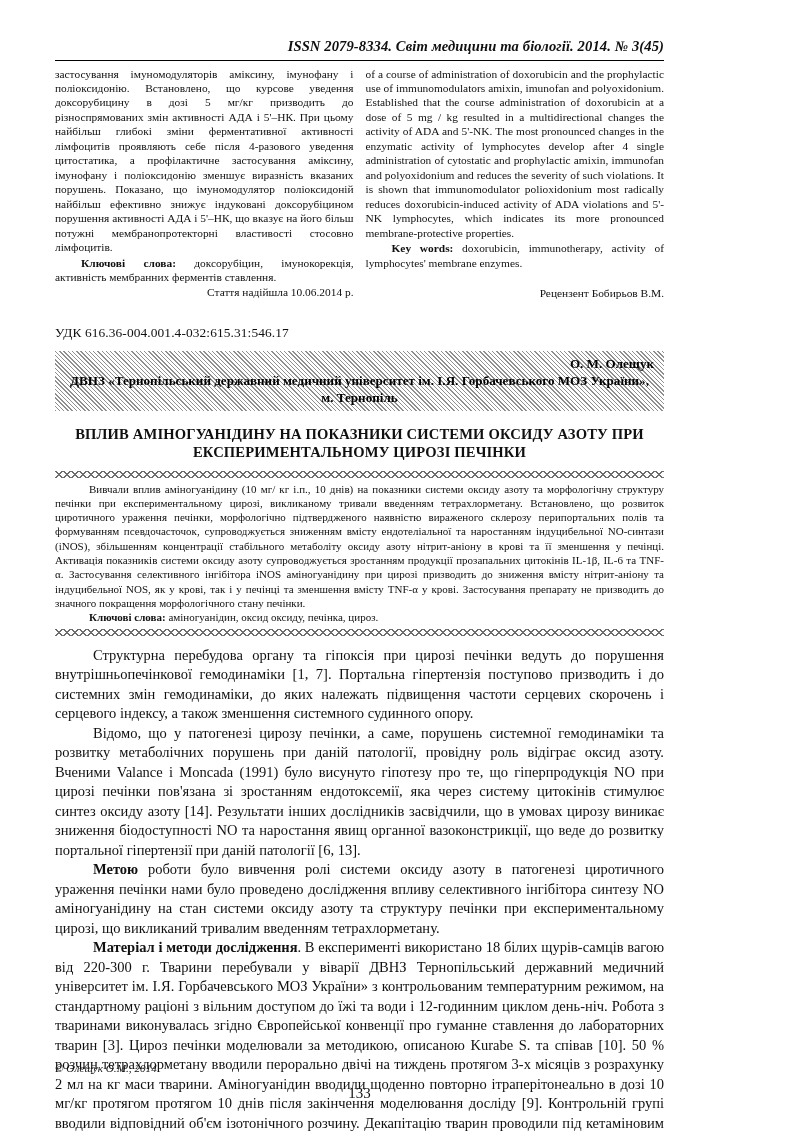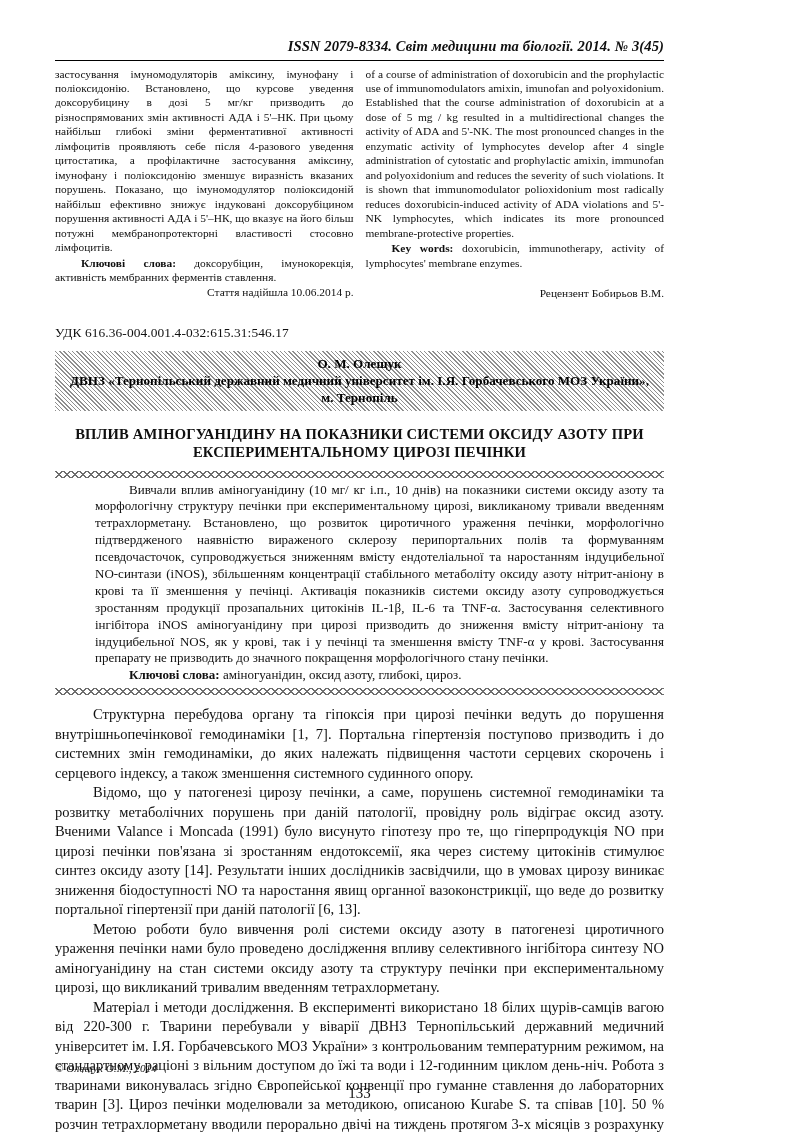--- a/index.html
+++ b/index.html
@@ -90,21 +90,21 @@
     line-height: 1.30;
     color: #000;
     background-color: #ffffff;
     background-image: repeating-linear-gradient(
         45deg,
         #8f8f8f 0px,
         #8f8f8f 1px,
         #ffffff 1px,
         #ffffff 3px);
   }
-  .author-band .au-name { display: block; }
+  .author-band .au-name { display: block; text-align: right; }
   .author-band .au-aff  { display: block; }
 
   
   .article-title {
     margin-top: 14px;
     text-align: center;
     font-weight: bold;
     font-size: 14.6px;
     line-height: 1.26;
     letter-spacing: .15px;
@@ -118,42 +118,41 @@
     background-size: 8px 7px;
     background-position: 0 50%;
     background-image:
       linear-gradient(135deg, transparent 45%, #6d6d6d 45%, #6d6d6d 56%, transparent 56%),
       linear-gradient(45deg, transparent 45%, #6d6d6d 45%, #6d6d6d 56%, transparent 56%);
   }
   .zigzag.below { margin: 4px 0 6px; }
 
   
   .summary {
-    font-size: 13px;
+    font-size: 11px;
     line-height: 1.30;
     text-align: justify;
-    margin-left: 40px;
   }
   .summary p { margin: 0; }
   .summary p.first { text-indent: 34px; }
   .summary p.kw { text-indent: 34px; }
   .summary p.kw .lead { font-weight: bold; }
 
   
   .body-text {
     margin-top: 10px;
     font-size: 14.5px;
     line-height: 1.345;
     text-align: justify;
   }
   .body-text p {
     margin: 0;
     text-indent: 38px;
   }
-  .body-text p .lead { font-weight: normal; }
+  .body-text p .lead { font-weight: bold; }
 
   
   .footer-copy {
     position: absolute;
     left: 55px;
     bottom: 58px;
     font-style: italic;
     font-size: 11.2px;
   }
   .page-number {
@@ -195,21 +194,21 @@
     <span class="au-name">О. М. Олещук</span>
     <span class="au-aff">ДВНЗ «Тернопільський державний медичний університет ім. І.Я. Горбачевського МОЗ України», м. Тернопіль</span>
   </div>
 
   <div class="article-title">ВПЛИВ АМІНОГУАНІДИНУ НА ПОКАЗНИКИ СИСТЕМИ ОКСИДУ АЗОТУ ПРИ ЕКСПЕРИМЕНТАЛЬНОМУ ЦИРОЗІ ПЕЧІНКИ</div>
 
   <div class="zigzag"></div>
 
   <div class="summary">
     <p class="first">Вивчали вплив аміногуанідину (10 мг/ кг і.п., 10 днів) на показники системи оксиду азоту та морфологічну структуру печінки при експериментальному цирозі, викликаному тривали введенням тетрахлорметану. Встановлено, що розвиток циротичного ураження печінки, морфологічно підтвердженого наявністю вираженого склерозу перипортальних полів та формуванням псевдочасточок, супроводжується зниженням вмісту ендотеліальної та наростанням індуцибельної NO-синтази (iNOS), збільшенням концентрації стабільного метаболіту оксиду азоту нітрит-аніону в крові та її зменшення у печінці. Активація показників системи оксиду азоту супроводжується зростанням продукції прозапальних цитокінів IL-1β, IL-6 та TNF-α. Застосування селективного інгібітора iNOS аміногуанідину при цирозі призводить до зниження вмісту нітрит-аніону та індуцибельної NOS, як у крові, так і у печінці та зменшення вмісту TNF-α у крові. Застосування препарату не призводить до значного покращення морфологічного стану печінки.</p>
-    <p class="kw"><span class="lead">Ключові слова:</span> <span>аміногуанідин, оксид азоту, глибокі, цироз.</span></p>
+    <p class="kw"><span class="lead">Ключові слова:</span> <span>аміногуанідин, оксид оксиду, печінка, цироз.</span></p>
   </div>
 
   <div class="zigzag below"></div>
 
   <div class="body-text">
     <p><span class="lead"></span><span>Структурна перебудова органу та гіпоксія при цирозі печінки ведуть до порушення внутрішньопечінкової гемодинаміки [1, 7]. Портальна гіпертензія поступово призводить і до системних змін гемодинаміки, до яких належать підвищення частоти серцевих скорочень і серцевого індексу, а також зменшення системного судинного опору.</span></p>
     <p><span class="lead"></span><span>Відомо, що у патогенезі цирозу печінки, а саме, порушень системної гемодинаміки та розвитку метаболічних порушень при даній патології, провідну роль відіграє оксид азоту. Вченими Valance і Moncada (1991) було висунуто гіпотезу про те, що гіперпродукція NO при цирозі печінки пов'язана зі зростанням ендотоксемії, яка через систему цитокінів стимулює синтез оксиду азоту [14]. Результати інших дослідників засвідчили, що в умовах цирозу виникає зниження біодоступності NO та наростання явищ органної вазоконстрикції, що веде до розвитку портальної гіпертензії при даній патології [6, 13].</span></p>
     <p><span class="lead">Метою</span><span> роботи було вивчення ролі системи оксиду азоту в патогенезі циротичного ураження печінки нами було проведено дослідження впливу селективного інгібітора синтезу NO аміногуанідину на стан системи оксиду азоту та структуру печінки при експериментальному цирозі, що викликаний тривалим введенням тетрахлорметану.</span></p>
     <p><span class="lead">Матеріал і методи дослідження</span><span>. В експерименті використано 18 білих щурів-самців вагою від 220-300 г. Тварини перебували у віварії ДВНЗ Тернопільський державний медичний університет ім. І.Я. Горбачевського МОЗ України» з контрольованим температурним режимом, на стандартному раціоні з вільним доступом до їжі та води і 12-годинним циклом день-ніч. Робота з тваринами виконувалась згідно Європейської конвенції про гуманне ставлення до лабораторних тварин [3]. Цироз печінки моделювали за методикою, описаною Kurabe S. та співав [10]. 50 % розчин тетрахлорметану вводили перорально двічі на тиждень протягом 3-х місяців з розрахунку 2 мл на кг маси тварини. Аміногуанідин вводили щоденно повторно ітраперітонеально в дозі 10 мг/кг протягом протягом 10 днів після закінчення моделювання досліду [9]. Контрольній групі вводили відповідний об'єм ізотонічного розчину. Декапітацію тварин проводили під кетаміновим наркозом через 24 год після останнього введення засобу корекції.</span></p>
   </div>

